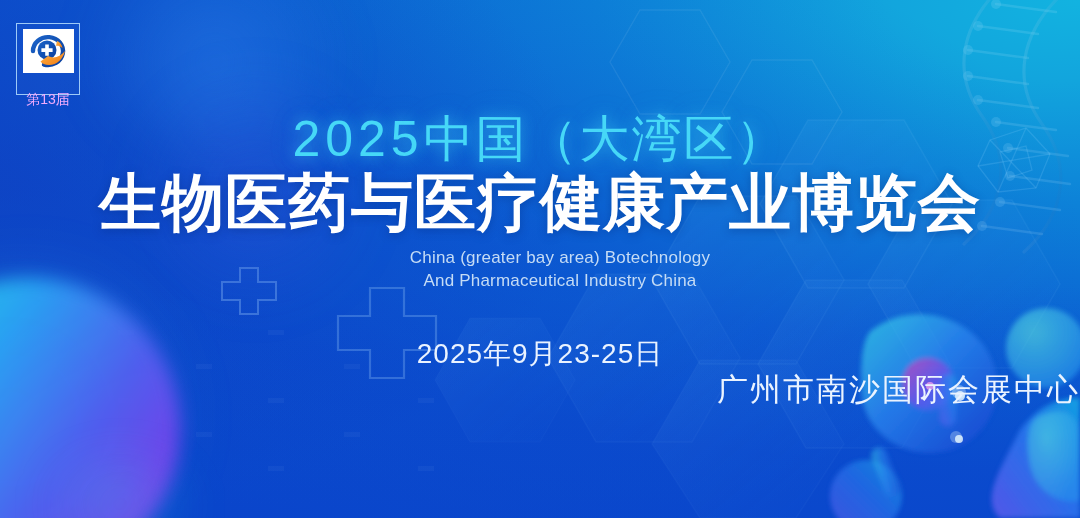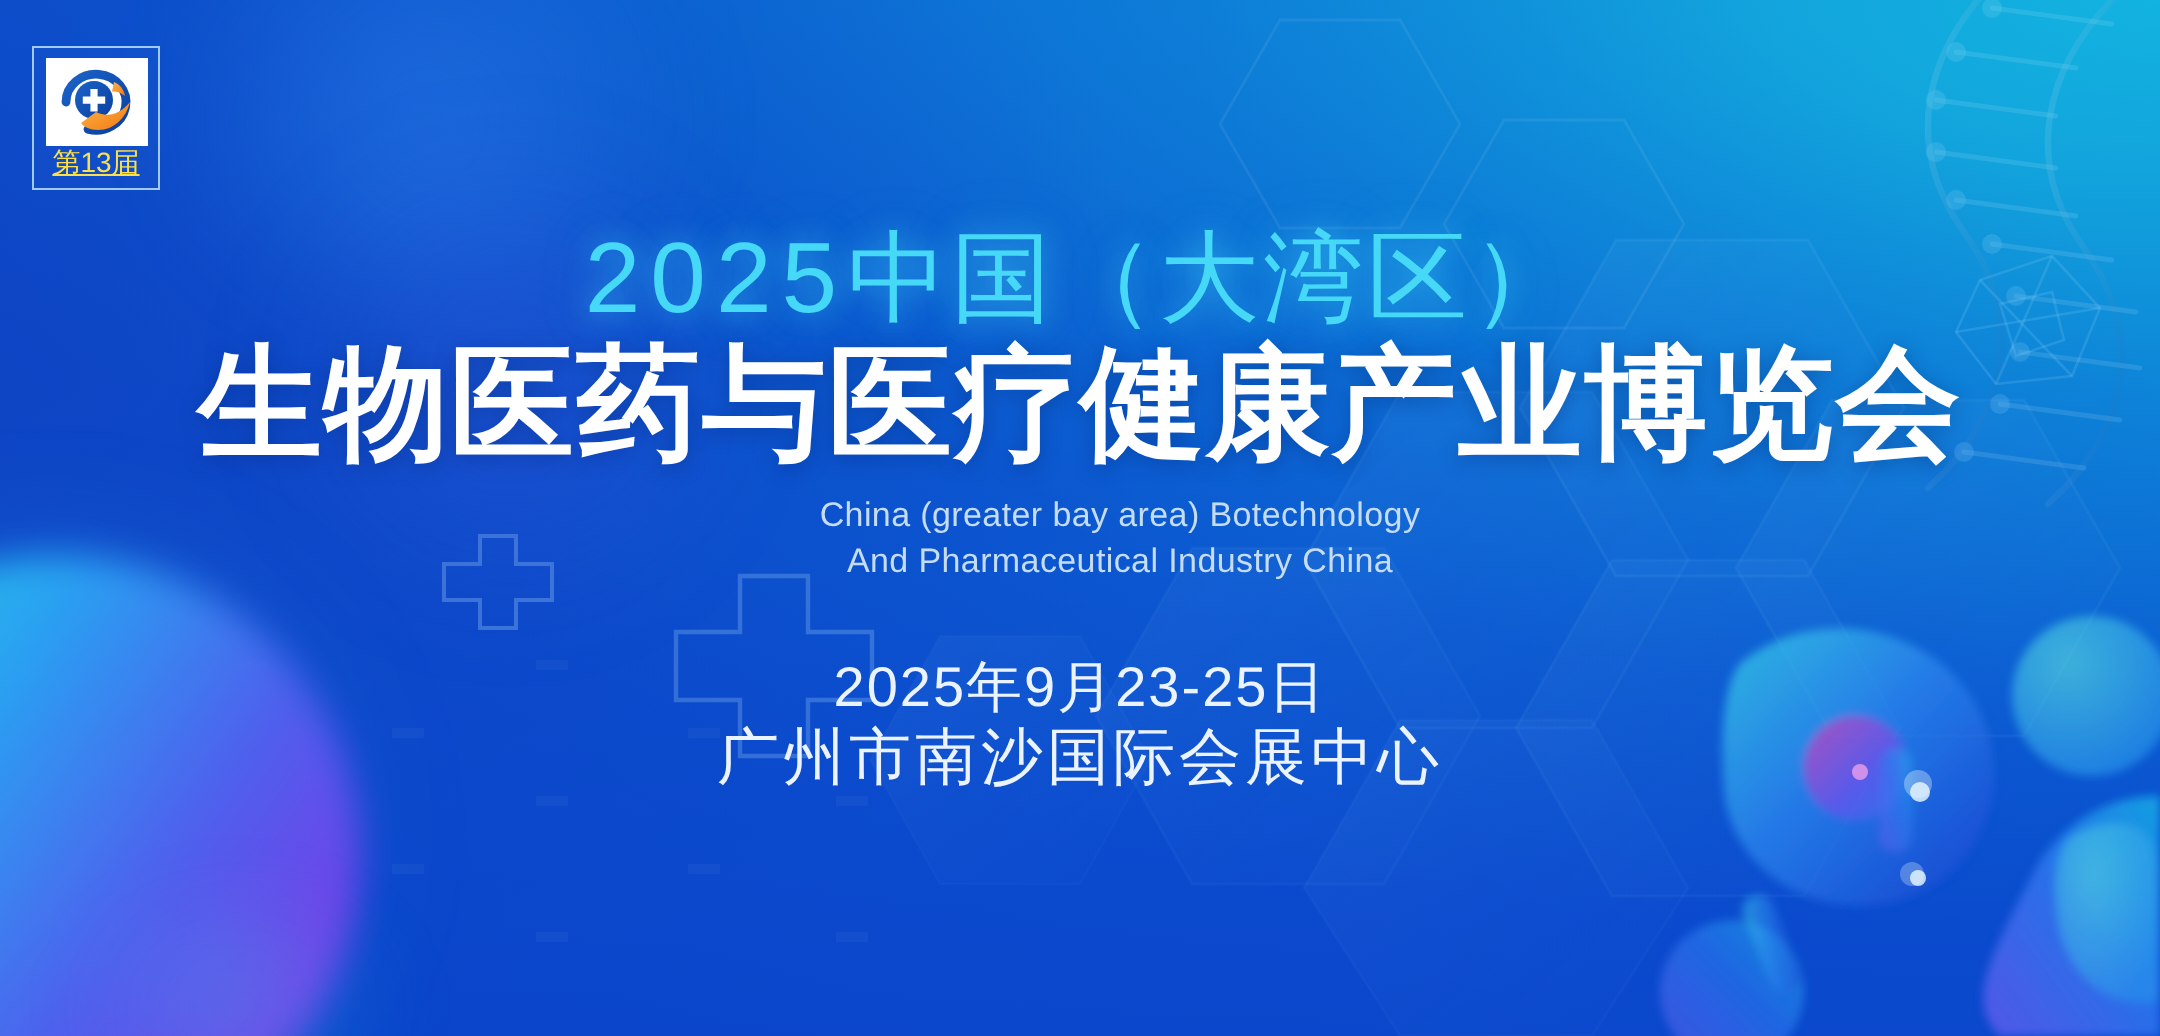--- a/index.html
+++ b/index.html
@@ -119,31 +119,30 @@
     background: #ffffff;
     display: flex;
     align-items: center;
     justify-content: center;
     overflow: hidden;
   }
   .logo-caption {
     position: absolute;
     left: 0;
     right: 0;
-    top: 46px;
+    top: 64px;
     height: 21px;
     display: flex;
     align-items: center;
     justify-content: center;
-    color: #fde047;
+    color: #f0abfc;
     font-size: 14px;
     letter-spacing: 0px;
     font-weight: 400;
     line-height: 1;
-    text-decoration: underline;
   }
 
   
   .content {
     position: absolute;
     left: 0;
     right: 0;
     top: 0;
     text-align: center;
   }
@@ -185,39 +184,40 @@
     font-size: 17px;
     line-height: 23px;
     font-weight: 400;
     letter-spacing: 0.2px;
     margin-left: 40px;
   }
   .date-line {
     position: absolute;
     left: 0;
     right: 0;
-    top: 330px;
+    top: 340px;
     color: #eaf3ff;
     font-size: 28px;
     line-height: 1;
     font-weight: 300;
     letter-spacing: 1px;
     white-space: nowrap;
   }
   .venue-line {
     position: absolute;
     left: 0;
     right: 0;
-    top: 363px;
+    top: 374px;
     color: #eaf3ff;
     font-size: 31px;
     line-height: 1;
     font-weight: 300;
     letter-spacing: 2px;
     white-space: nowrap;
+    text-align: right;
   }
 </style>
 </head>
 <body>
 
 <div id="poster">
 
   <div class="bg-base"></div>
   <div class="bg-tint-left"></div>
   <div class="bg-tint-bottom"></div>

